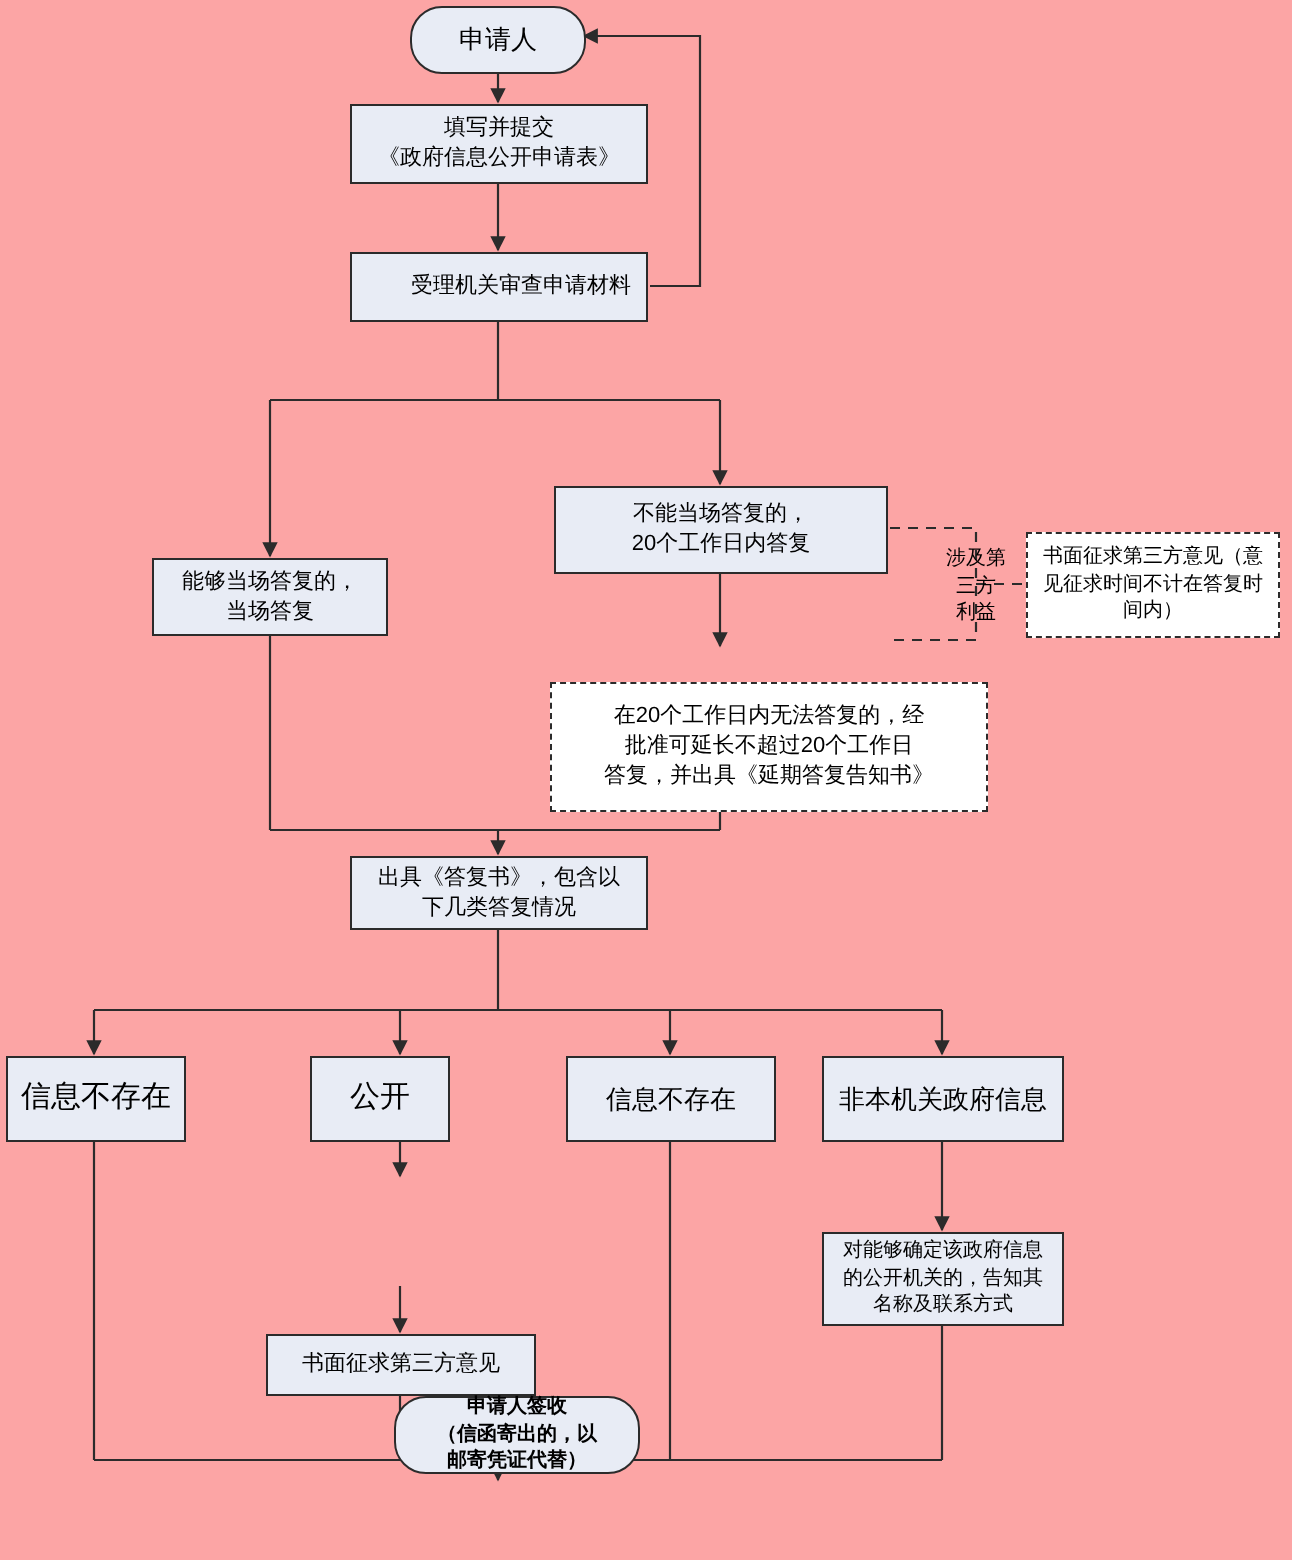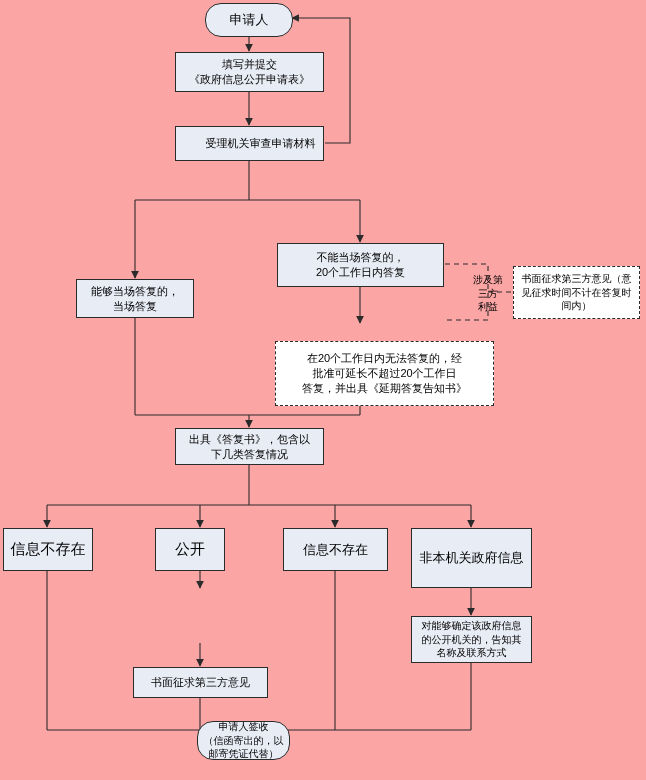--- a/index.html
+++ b/index.html
@@ -145,26 +145,26 @@
 
   <div class="node fs11" style="left:175px; top:428px; width:149px; height:37px;">出具《答复书》，包含以
 下几类答复情况</div>
 
   <div class="node fs15" style="left:3px; top:528px; width:90px; height:43px;">信息不存在</div>
 
   <div class="node fs15" style="left:155px; top:528px; width:70px; height:43px;">公开</div>
 
   <div class="node fs13" style="left:283px; top:528px; width:105px; height:43px;">信息不存在</div>
 
-  <div class="node fs13" style="left:411px; top:528px; width:121px; height:60px;">非本机关政府信息</div>
+  <div class="node fs13" style="left:411px; top:528px; width:121px; height:43px;">非本机关政府信息</div>
 
 
   <div class="node fs11" style="left:133px; top:667px; width:135px; height:31px;">书面征求第三方意见</div>
 
   <div class="node fs10" style="left:411px; top:616px; width:121px; height:47px;">对能够确定该政府信息
 的公开机关的，告知其
 名称及联系方式</div>
 
-  <div class="node rounded fs10" style="left:197px; top:721px; width:93px; height:39px;">申请人签收
+  <div class="node rounded fs10" style="left:197px; top:698px; width:123px; height:39px;font-weight:bold;">申请人签收
 （信函寄出的，以
 邮寄凭证代替）</div>
 
 </div>
 
 </body></html>

